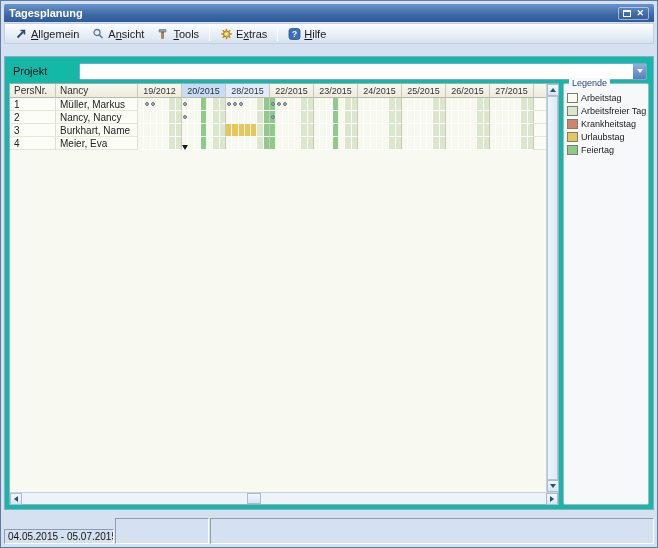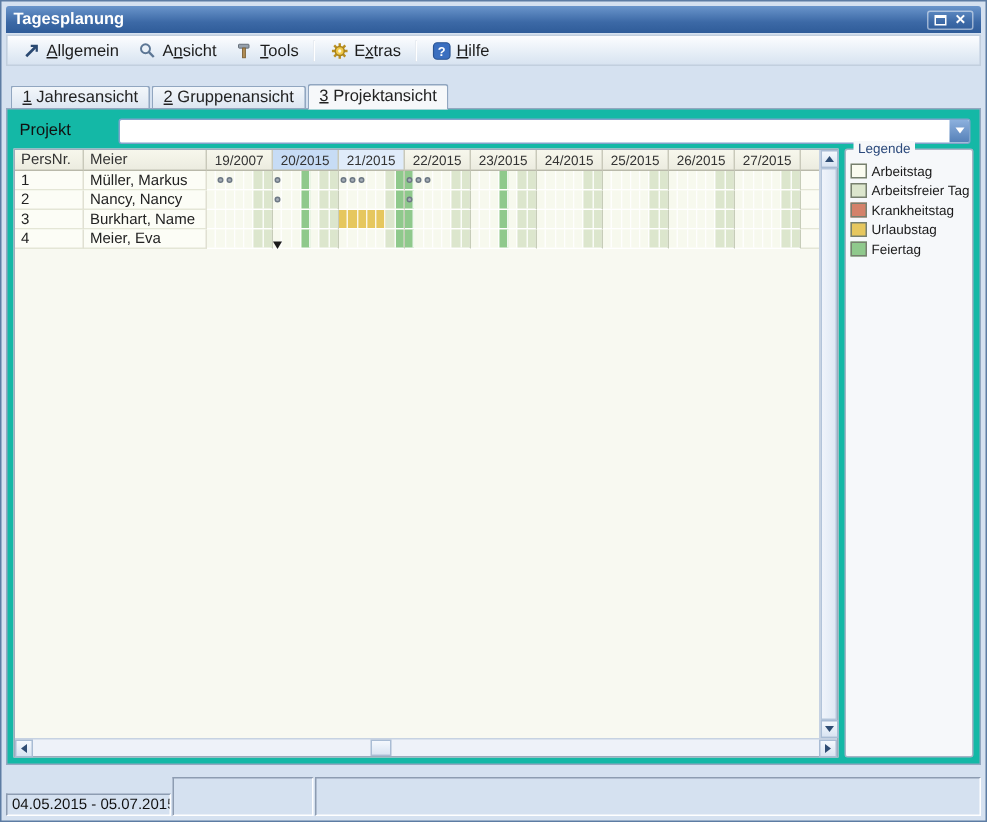--- a/index.html
+++ b/index.html
@@ -158,46 +158,41 @@
             <rect x="1" y="0.5" width="11" height="11" rx="2.5" fill="#3a6fc0" stroke="#2a5493" stroke-width="0.8"></rect>
             <text x="6.5" y="9" font-family="Liberation Sans, sans-serif" font-size="8.5" font-weight="bold" fill="#ffffff" text-anchor="middle">?</text>
           </svg>
         </span>
         <span class="mi-label"><u>H</u>ilfe</span>
       </div>
     </div>
 
   <div class="spacer"></div>
 
-  <div class="tabstrip">
-      <div class="tab"><u>1</u> Jahresansicht</div>
-      <div class="tab"><u>2</u> Gruppenansicht</div>
-      <div class="tab active"><u>3</u> Projektansicht</div>
-    </div>
 
   <div class="panel">
     <div class="projekt-row">
       <span class="projekt-label">Projekt</span>
       <div class="combo">
         <div class="combo-value"></div>
         <div class="combo-btn">
             <span class="tri down"></span>
           </div>
       </div>
     </div>
 
     <div class="content-row">
       <div class="grid-box">
         <div class="grid-view">
           <div class="grid-header">
               <div class="gc pers hdrcell">PersNr.</div>
-              <div class="gc name hdrcell">Meier</div>
-              <div class="gc week hdrcell">19/2007</div>
+              <div class="gc name hdrcell">Nancy</div>
+              <div class="gc week hdrcell">19/2012</div>
               <div class="gc week hdrcell hl-strong">20/2015</div>
-              <div class="gc week hdrcell hl-light">21/2015</div>
+              <div class="gc week hdrcell hl-light">28/2015</div>
               <div class="gc week hdrcell">22/2015</div>
               <div class="gc week hdrcell">23/2015</div>
               <div class="gc week hdrcell">24/2015</div>
               <div class="gc week hdrcell">25/2015</div>
               <div class="gc week hdrcell">26/2015</div>
               <div class="gc week hdrcell">27/2015</div>
               <div class="hdrfill"></div>
             </div>
           <div class="grid-rows">
               <div class="grow">

